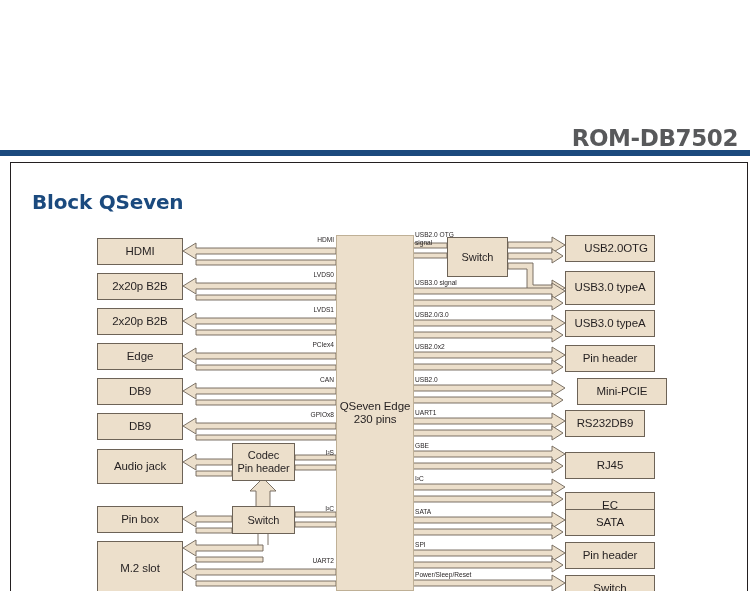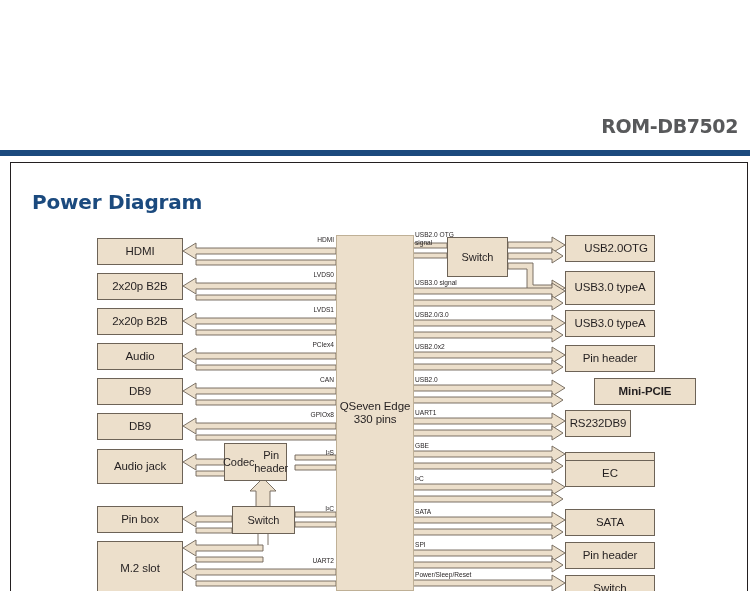--- a/index.html
+++ b/index.html
@@ -12,24 +12,24 @@
     height: 591px;
     position: relative;
     overflow: hidden;
     font-family: "Liberation Sans", sans-serif;
   }
 
   
   #doc-title {
     position: absolute;
     right: 12px;
-    top: 115px;
+    top: 125px;
     font-family: "DejaVu Sans", sans-serif;
     font-weight: bold;
-    font-size: 19px;
+    font-size: 23px;
     letter-spacing: -0.4px;
     color: #58595b;
     white-space: nowrap;
   }
   #header-rule {
     position: absolute;
     left: 0px;
     top: 150px;
     width: 750px;
     height: 6px;
@@ -106,21 +106,21 @@
 </style>
 </head>
 <body>
 
 <div id="doc-title">ROM-DB7502</div>
 
 <div id="header-rule"></div>
 
 <div id="content-frame"></div>
 
-<div id="section-title">Power Diagram</div>
+<div id="section-title">Block QSeven</div>
 
 <svg id="diagram" viewBox="0 0 750 591" width="750" height="591">
   <defs>
     <style>
       .ar { fill:#ecdfcb; stroke:#6d6357; stroke-width:0.9; }
       .ln { fill:none; stroke:#6d6357; stroke-width:0.9; }
     </style>
   </defs>
 
   <g>
@@ -249,52 +249,52 @@
     <path class="ar" d="M412,562 L552,562 L552,558 L563,565 L552,572 L552,568 L412,568 Z"></path>
   </g>
 
   <g>
     <path class="ar" d="M412,580 L552,580 L552,575 L565,583 L552,591 L552,586 L412,586 Z"></path>
   </g>
 </svg>
 
 <div class="blk center-conn" style="left:336px; top:235px; width:78px; height:356px; flex-direction:column;">
   <span>QSeven Edge</span>
-  <span>330 pins</span>
+  <span>230 pins</span>
 </div>
 
 <div class="blk" style="left:97px; top:238px; width:86px; height:27px;">
   <span>HDMI</span>
 </div>
 <div class="blk" style="left:97px; top:273px; width:86px; height:27px;">
   <span>2x20p B2B</span>
 </div>
 <div class="blk" style="left:97px; top:308px; width:86px; height:27px;">
   <span>2x20p B2B</span>
 </div>
 <div class="blk" style="left:97px; top:343px; width:86px; height:27px;">
-  <span>Audio</span>
+  <span>Edge</span>
 </div>
 <div class="blk" style="left:97px; top:378px; width:86px; height:27px;">
   <span>DB9</span>
 </div>
 <div class="blk" style="left:97px; top:413px; width:86px; height:27px;">
   <span>DB9</span>
 </div>
 <div class="blk" style="left:97px; top:449px; width:86px; height:35px;">
   <span>Audio jack</span>
 </div>
 <div class="blk" style="left:97px; top:506px; width:86px; height:27px;">
   <span>Pin box</span>
 </div>
 <div class="blk" style="left:97px; top:541px; width:86px; height:56px;">
   <span>M.2 slot</span>
 </div>
 
-<div class="blk small" style="left:224px; top:443px; width:63px; height:38px; flex-direction:row;">
+<div class="blk small" style="left:232px; top:443px; width:63px; height:38px; flex-direction:column;">
   <span>Codec</span>
   <span>Pin header</span>
 </div>
 <div class="blk small" style="left:232px; top:506px; width:63px; height:28px;">
   <span>Switch</span>
 </div>
 
 <div class="blk small" style="left:447px; top:237px; width:61px; height:40px;">
   <span>Switch</span>
 </div>
@@ -304,30 +304,30 @@
 </div>
 <div class="blk" style="left:565px; top:271px; width:90px; height:34px;">
   <span>USB3.0 typeA</span>
 </div>
 <div class="blk" style="left:565px; top:310px; width:90px; height:27px;">
   <span>USB3.0 typeA</span>
 </div>
 <div class="blk" style="left:565px; top:345px; width:90px; height:27px;">
   <span>Pin header</span>
 </div>
-<div class="blk" style="left:594px; top:378px; width:102px; height:27px;font-weight:bold;">
+<div class="blk" style="left:577px; top:378px; width:90px; height:27px;">
   <span>Mini-PCIE</span>
 </div>
-<div class="blk" style="left:565px; top:410px; width:66px; height:27px;">
+<div class="blk" style="left:565px; top:410px; width:80px; height:27px;">
   <span>RS232DB9</span>
 </div>
 <div class="blk" style="left:565px; top:443px; width:90px; height:27px;margin-top:9px;">
   <span>RJ45</span>
 </div>
-<div class="blk" style="left:565px; top:460px; width:90px; height:27px;text-align:center;">
+<div class="blk" style="left:565px; top:492px; width:90px; height:27px;text-align:center;">
   <span>EC</span>
 </div>
 <div class="blk" style="left:565px; top:509px; width:90px; height:27px;">
   <span>SATA</span>
 </div>
 <div class="blk" style="left:565px; top:542px; width:90px; height:27px;">
   <span>Pin header</span>
 </div>
 <div class="blk" style="left:565px; top:575px; width:90px; height:27px;">
   <span>Switch</span>

